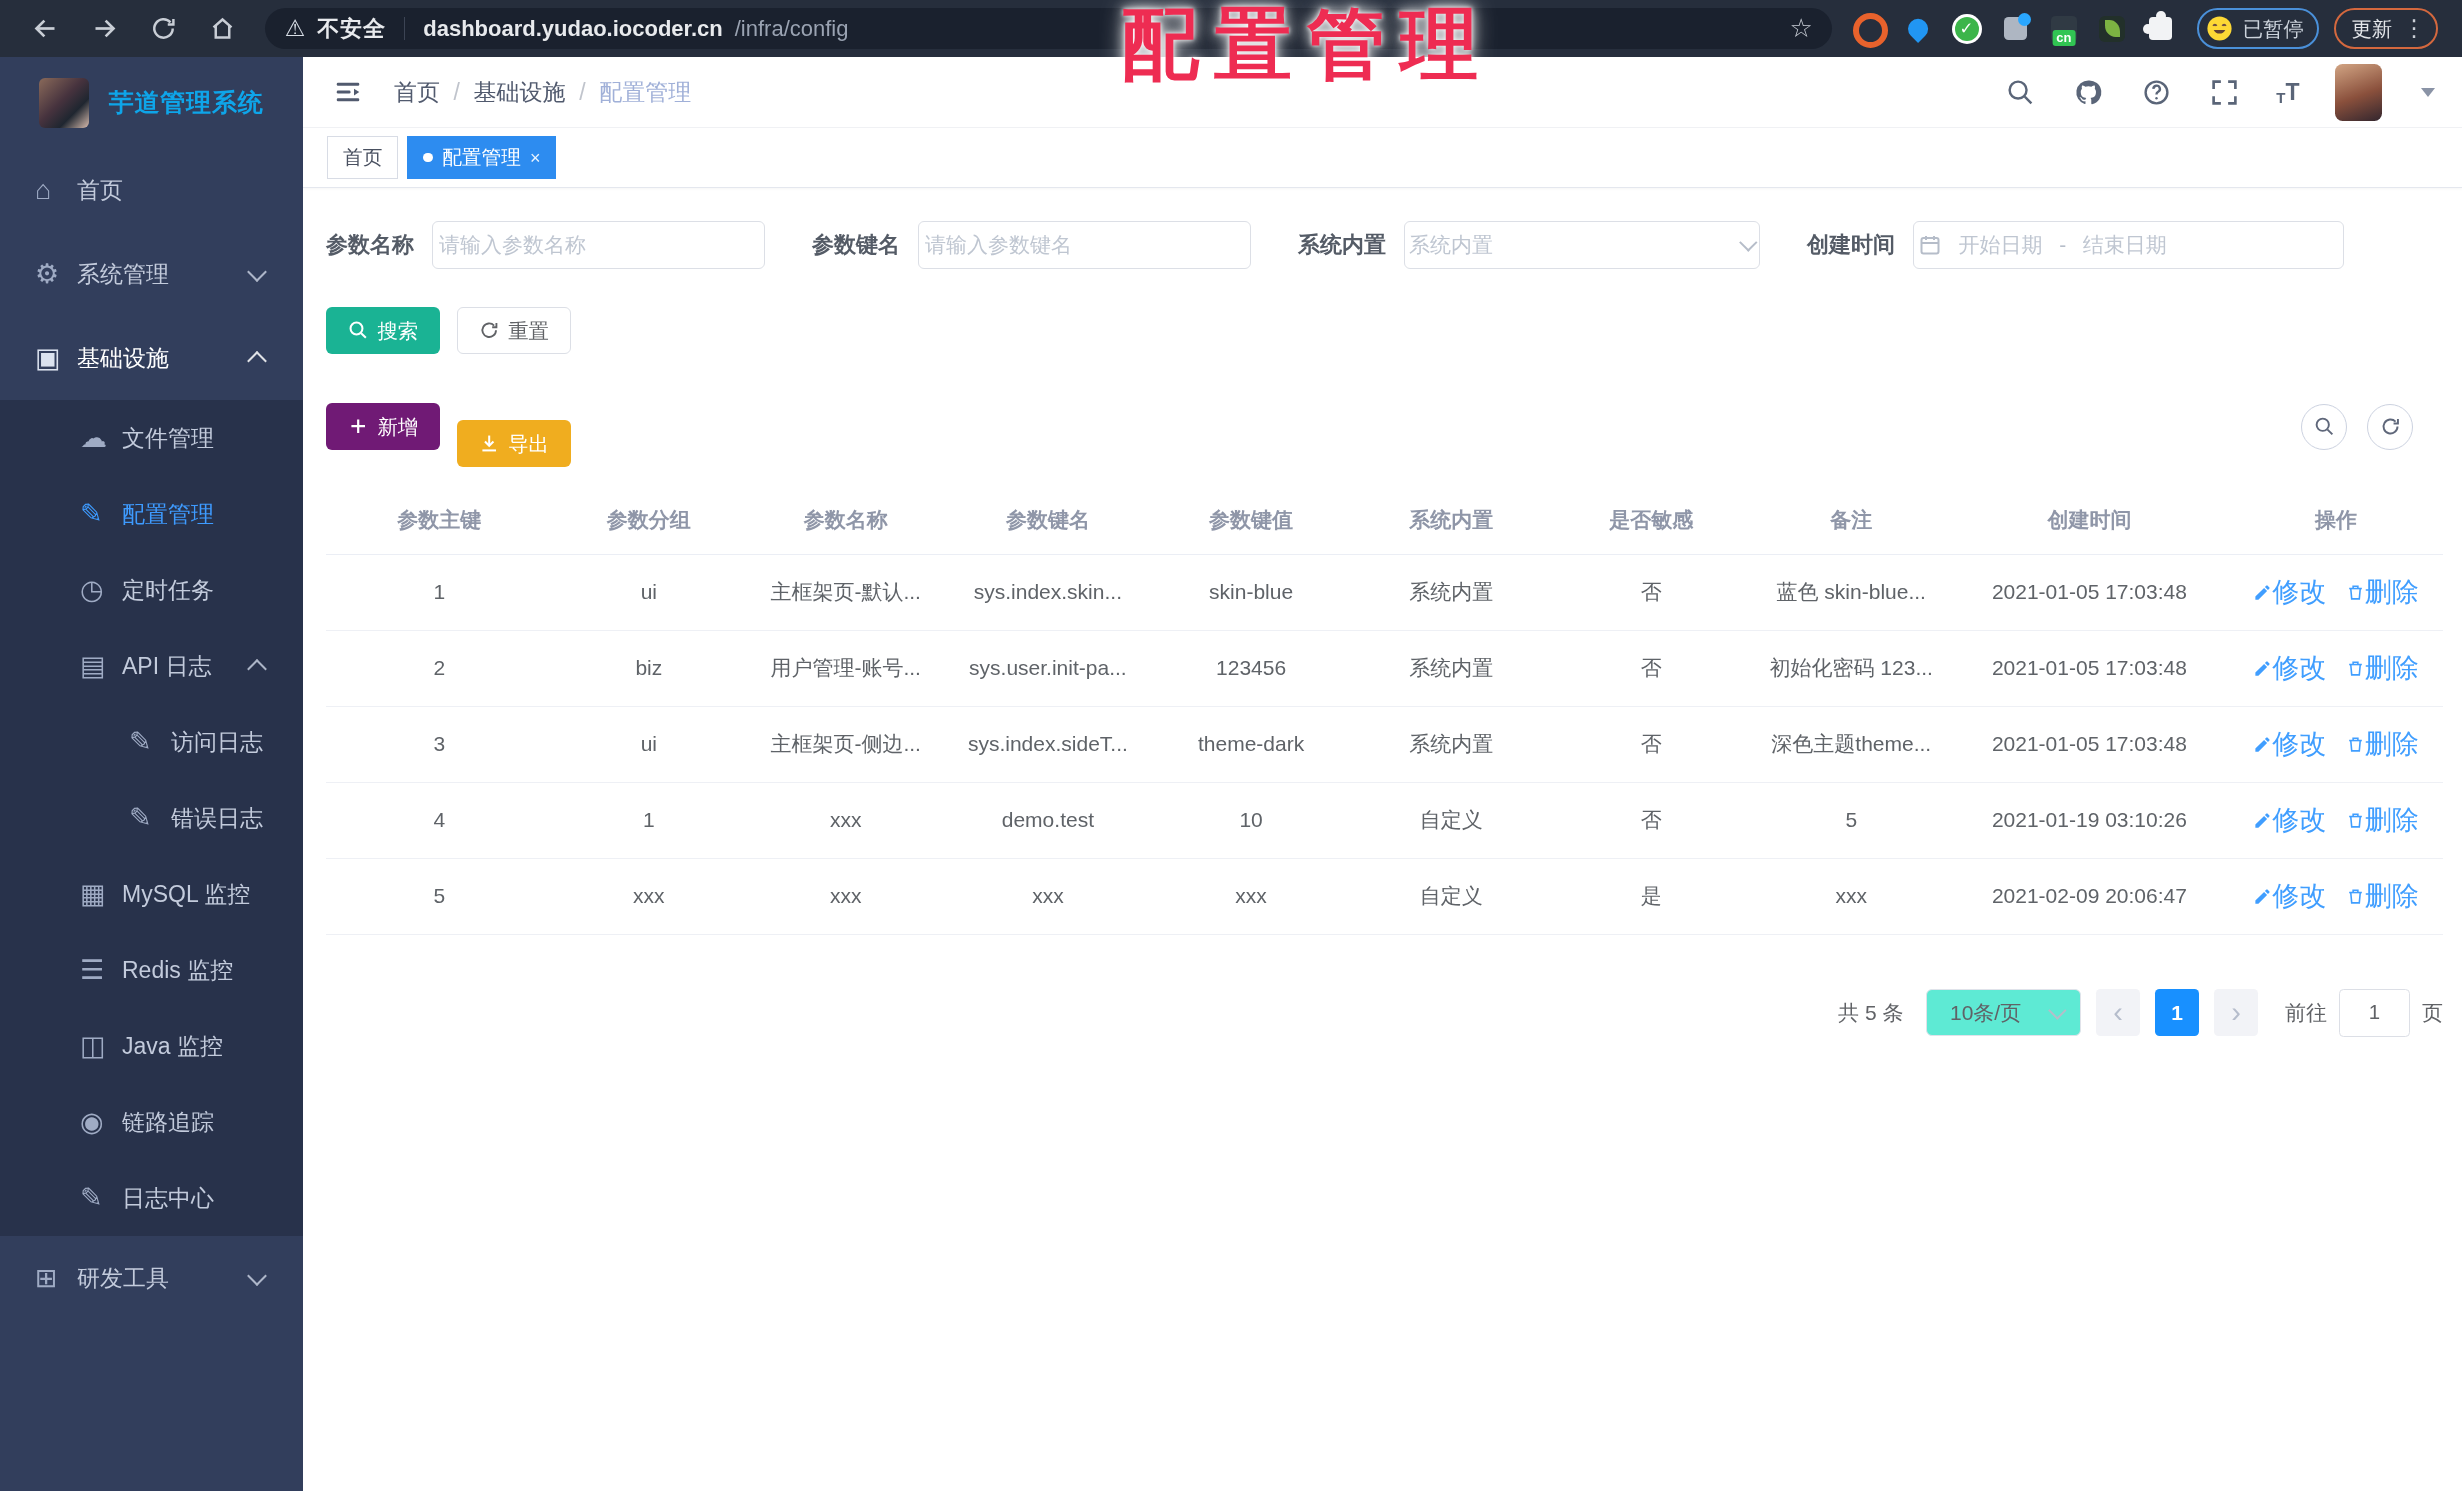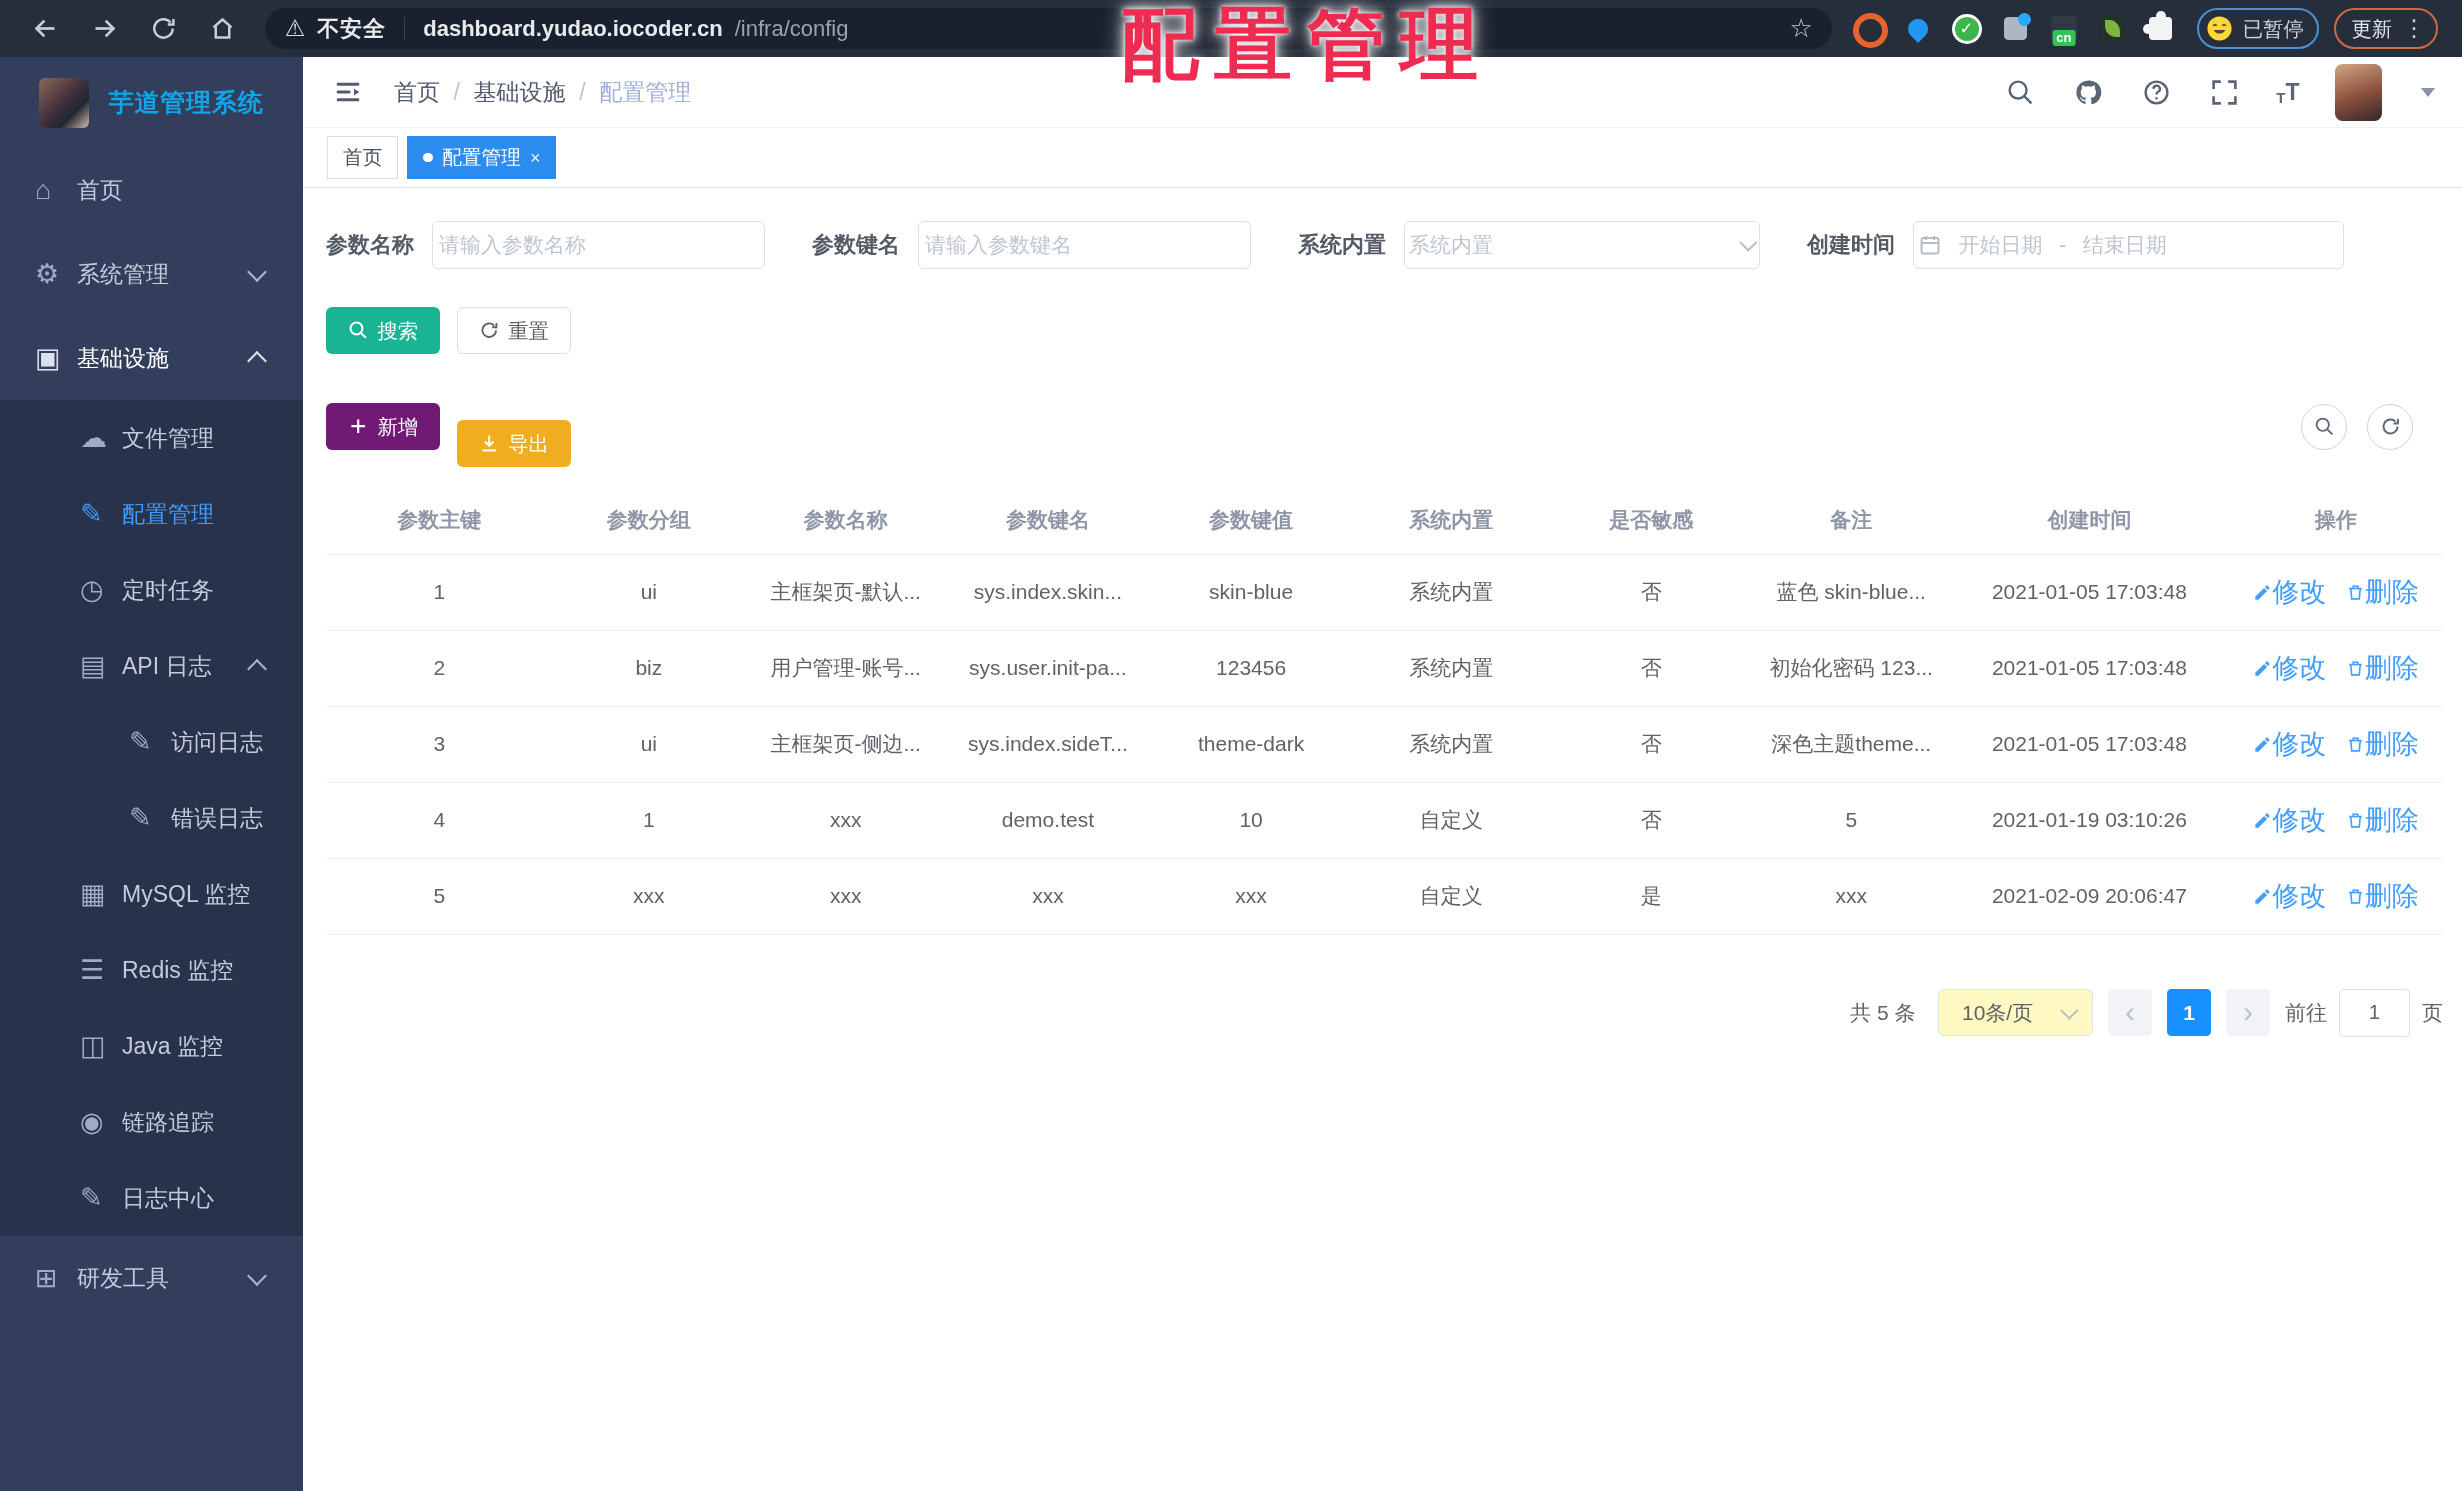--- a/index.html
+++ b/index.html
@@ -146,26 +146,26 @@
   .row-link{color:#409eff;text-decoration:none;display:inline-flex;align-items:center;margin:0 9.8px;
             font-size:27px;justify-content:center;}
   .row-link svg{width:19px;height:19px;}
 
   
   .pagination{display:flex;align-items:center;justify-content:flex-end;margin-top:54px;
               font-size:21px;color:#606266;gap:15px;padding-right:0px;}
   .pg-total{margin-right:7.6px;}
   .pg-size{width:155px;height:47px;border:1.5px solid #e0e3ea;border-radius:6px;display:flex;
            align-items:center;justify-content:space-between;padding:0 16.6px 0 23px;color:#606266;
-           box-sizing:border-box;background:#fef9c3;}
+           box-sizing:border-box;background:#5eead4;}
   .pg-arrow{width:44px;height:47px;border-radius:4.5px;background:#f2f3f7;color:#b6bdcc;display:grid;
             place-items:center;font-size:29px;}
   .pg-page{width:44px;height:47px;border-radius:4.5px;background:#1890ff;color:#fff;display:grid;
            place-items:center;font-size:21px;font-weight:600;}
-  .pg-goto{display:flex;align-items:center;gap:12px;margin-left:0;}
+  .pg-goto{display:flex;align-items:center;gap:12px;margin-left:12px;}
   .pg-goto input{width:65px;height:44px;border:1.5px solid #dcdfe6;border-radius:4.5px;text-align:center;
                  font-size:20.4px;color:#606266;outline:none;font-family:inherit;}
 </style>
 </head>
 <body>
 
 <div class="page">
 
   <div class="browser-bar">
     <div class="bnav">

